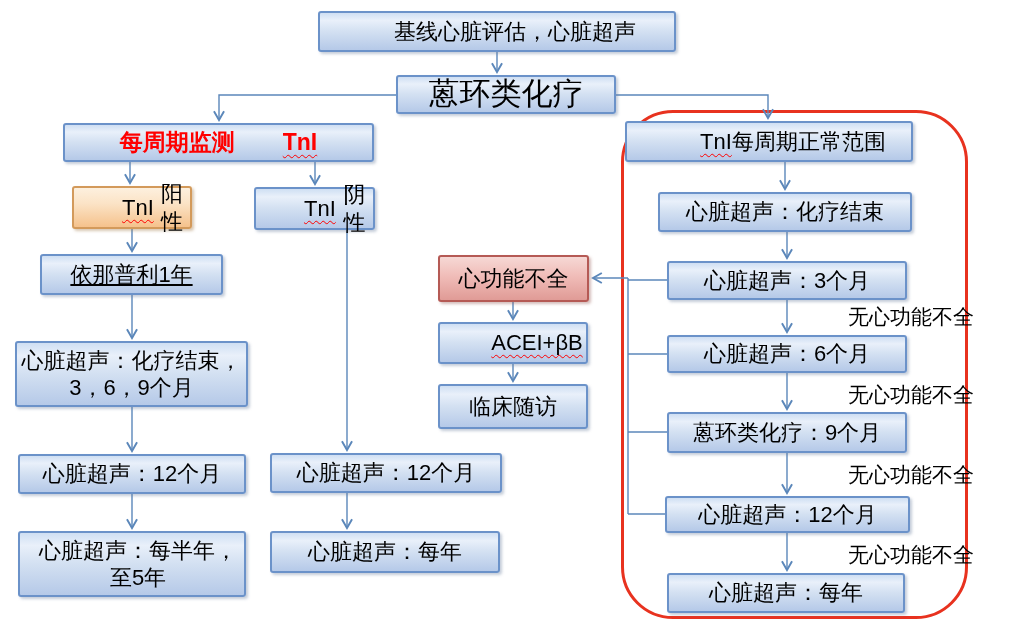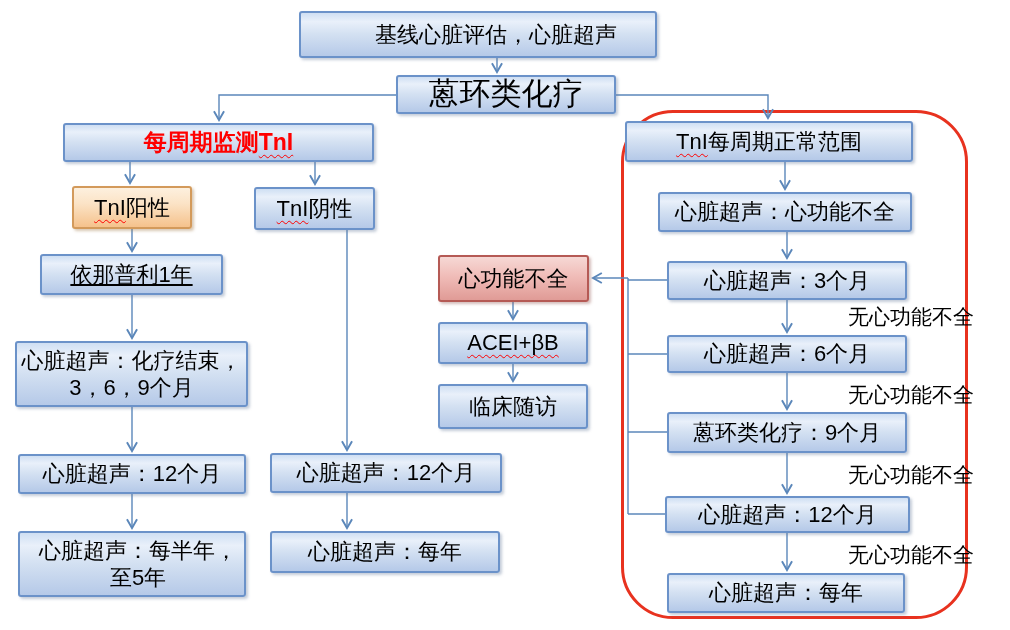--- a/index.html
+++ b/index.html
@@ -25,20 +25,21 @@
   .pink{
     background:linear-gradient(180deg,#f6d8d5 0%,#f0bcb8 45%,#e09b96 100%);
     border:2px solid #b55a55;
     box-shadow:2px 2px 3px rgba(150,90,85,0.40);
   }
   .monitor-text{font-weight:bold;font-size:23px;color:#ff0000;}
   .squiggle{
     text-decoration-line:underline;text-decoration-style:wavy;
     text-decoration-color:#ff0000;text-decoration-thickness:1px;
     text-underline-offset:4px;
+    padding-left:48px;
   }
   .free-label{
     position:absolute;font-size:21px;color:#000;z-index:3;white-space:nowrap;
   }
   #loop-outline{
     position:absolute;left:621px;top:110px;width:347px;height:509px;
     border:3px solid #e8321f;border-radius:52px;box-sizing:border-box;z-index:1;
     background:transparent;
   }
   #connector-layer{position:absolute;left:0;top:0;z-index:2;}
@@ -79,21 +80,21 @@
     <line x1="787" y1="453" x2="787" y2="493" marker-end="url(#arrow)"></line>
     <line x1="787" y1="533" x2="787" y2="570" marker-end="url(#arrow)"></line>
     <line x1="628" y1="278" x2="593" y2="278" marker-end="url(#arrow)"></line>
     <line x1="628" y1="278" x2="628" y2="514"></line>
     <line x1="628" y1="280" x2="667" y2="280"></line>
     <line x1="628" y1="354" x2="667" y2="354"></line>
     <line x1="628" y1="432" x2="667" y2="432"></line>
     <line x1="628" y1="514" x2="665" y2="514"></line>
   </svg>
 
-  <div class="box blue" style="left:299px;top:11px;width:358px;height:47px;padding-left:36px;">
+  <div class="box blue" style="left:318px;top:11px;width:358px;height:41px;padding-left:36px;">
     <span>基线心脏评估，心脏超声</span>
   </div>
   <div class="box blue" style="left:396px;top:75px;width:220px;height:39px;font-size:31px;">
     <span>蒽环类化疗</span>
   </div>
 
   <div class="box blue monitor-text" style="left:63px;top:123px;width:311px;height:39px;">
     <span>每周期监测</span><span class="squiggle">TnI</span>
   </div>
   <div class="box orange" style="left:72px;top:186px;width:120px;height:43px;">
@@ -130,21 +131,21 @@
     <span class="squiggle">ACEI+βB</span>
   </div>
   <div class="box blue" style="left:438px;top:384px;width:150px;height:45px;">
     <span>临床随访</span>
   </div>
 
   <div class="box blue" style="left:625px;top:121px;width:288px;height:41px;">
     <span class="squiggle">TnI</span><span>每周期正常范围</span>
   </div>
   <div class="box blue" style="left:658px;top:192px;width:254px;height:40px;">
-    <span>心脏超声：心功能不全</span>
+    <span>心脏超声：化疗结束</span>
   </div>
   <div class="box blue" style="left:667px;top:261px;width:240px;height:39px;">
     <span>心脏超声：3个月</span>
   </div>
   <div class="box blue" style="left:667px;top:335px;width:240px;height:38px;">
     <span>心脏超声：6个月</span>
   </div>
   <div class="box blue" style="left:667px;top:412px;width:240px;height:41px;">
     <span>蒽环类化疗：9个月</span>
   </div>

